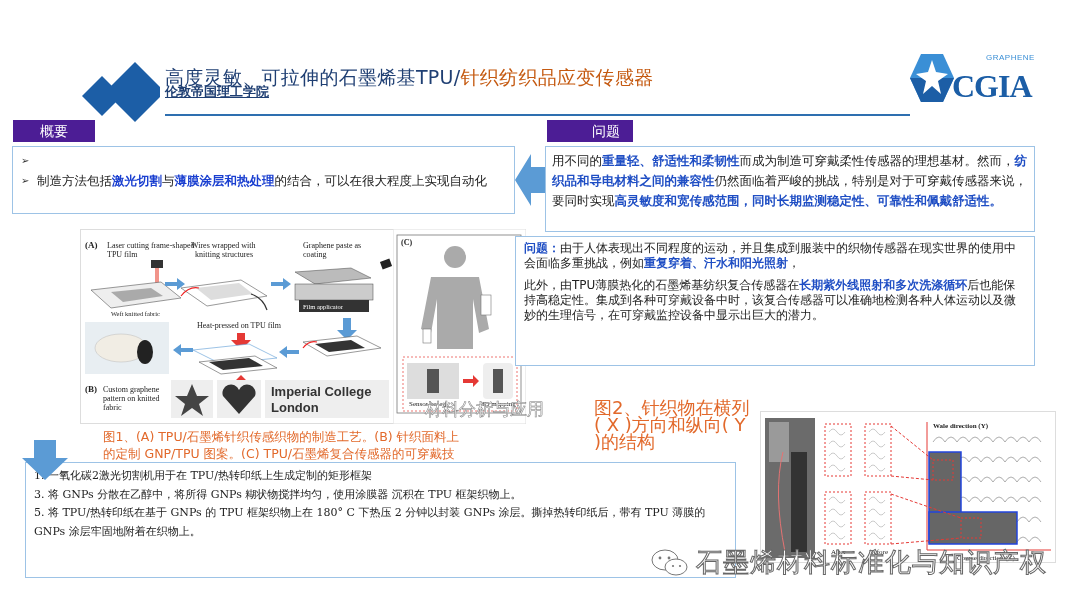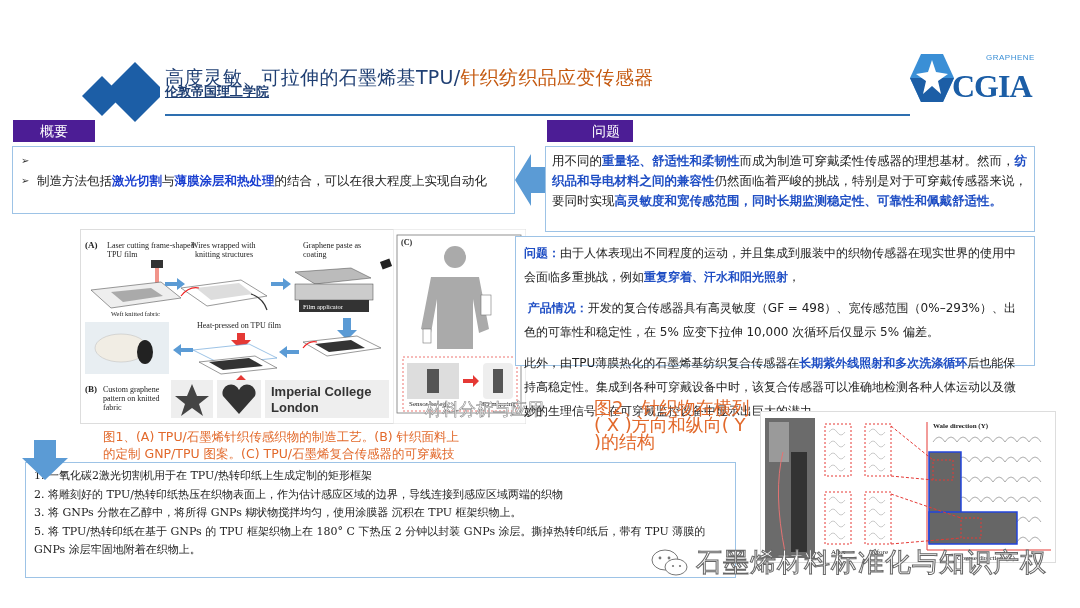--- a/index.html
+++ b/index.html
@@ -34,21 +34,21 @@
   .problem-box { left: 545px; top: 146px; width: 490px; height: 86px; padding: 4px 6px; font-size: 12.5px; line-height: 20px; }
 
   .arrow-left { left: 515px; top: 150px; width: 30px; height: 60px; }
 
   
   .fig1 { left: 80px; top: 229px; width: 337px; height: 195px; border: 1px solid #ddd; background: #fff; overflow: hidden; }
   .fig1 svg { display: block; }
   .fig1-caption { left: 103px; top: 428px; font-size: 12.5px; line-height: 17px; color: #e2692b; width: 360px; }
 
   
-  .detail-box { left: 515px; top: 236px; width: 520px; height: 130px; padding: 4px 8px; font-size: 12px; line-height: 24px; }
+  .detail-box { left: 515px; top: 236px; width: 520px; height: 130px; padding: 4px 8px; font-size: 12px; line-height: 15px; }
   .detail-box p { margin-bottom: 7px; }
   .detail-box .lbl { color: #1f4ec4; font-weight: bold; }
 
   
   .fig2-caption { left: 594px; top: 399px; font-size: 18px; line-height: 17px; color: #e2692b; width: 160px; }
   .fig2 { left: 760px; top: 411px; width: 296px; height: 152px; border: 1px solid #ddd; background: #fff; overflow: hidden; }
 
   
   .down-arrow { left: 22px; top: 440px; width: 46px; height: 40px; }
   .steps-box { left: 25px; top: 462px; width: 711px; height: 116px; padding: 4px 8px; font-family: "DejaVu Serif", "Liberation Serif", serif; font-size: 11px; line-height: 18.5px; color: #222; }
@@ -173,21 +173,20 @@
     <rect x="100" y="140" width="10" height="24" fill="#555"></rect>
     <text x="16" y="177">Sensor-based</text>
     <text x="88" y="177">3D mapping</text>
   </svg>
 </div>
 <div class="abs wm-small">材料分析与应用</div>
 <div class="abs fig1-caption">图1、(A) TPU/石墨烯针织传感织物的制造工艺。(B) 针织面料上的定制 GNP/TPU 图案。(C) TPU/石墨烯复合传感器的可穿戴技术</div>
 
 <div class="abs box detail-box">
   <p><span class="lbl">问题：</span><span>由于人体表现出不同程度的运动，并且集成到服装中的织物传感器在现实世界的使用中会面临多重挑战，例如</span><span class="hl-blue">重复穿着、汗水和阳光照射</span><span>，</span></p>
-  <p>&nbsp;<span class="lbl">产品情况：</span><span>开发的复合传感器具有高灵敏度（GF = 498）、宽传感范围（0%–293%）、出色的可靠性和稳定性，在 5% 应变下拉伸 10,000 次循环后仅显示 5% 偏差。</span></p>
   <p><span>此外，由TPU薄膜热化的石墨烯基纺织复合传感器在</span><span class="hl-blue">长期紫外线照射和多次洗涤循环</span><span>后也能保持高稳定性。集成到各种可穿戴设备中时，该复合传感器可以准确地检测各种人体运动以及微妙的生理信号，在可穿戴监控设备中显示出巨大的潜力。</span></p>
 </div>
 
 <div class="abs fig2-caption">图2、针织物在横列( X )方向和纵向( Y )的结构</div>
 <div class="abs fig2">
   <svg width="296" height="152" viewBox="0 0 296 152" font-family="Liberation Serif, serif" font-size="7" fill="#222">
     <rect x="4" y="6" width="50" height="140" fill="#6b6b6b"></rect>
     <rect x="8" y="10" width="20" height="40" fill="#9a9a9a"></rect>
     <rect x="30" y="40" width="16" height="100" fill="#333"></rect>
     <path d="M22,40 Q12,80 24,140" stroke="#e57373" fill="none" stroke-width="1"></path>
@@ -221,21 +220,20 @@
     <line x1="130" y1="14" x2="172" y2="48" stroke="#e53935" stroke-dasharray="3,2"></line>
     <line x1="130" y1="64" x2="172" y2="68" stroke="#e53935" stroke-dasharray="3,2"></line>
     <line x1="130" y1="82" x2="200" y2="106" stroke="#e53935" stroke-dasharray="3,2"></line>
     <line x1="130" y1="132" x2="200" y2="126" stroke="#e53935" stroke-dasharray="3,2"></line>
     <text x="196" y="148">Course direction (X)</text>
   </svg>
 </div>
 
 <div class="abs box steps-box">
   <div>1.   一氧化碳2激光切割机用于在 TPU/热转印纸上生成定制的矩形框架</div>
-  <div>2.    将雕刻好的 TPU/热转印纸热压在织物表面上，作为估计感应区域的边界，导线连接到感应区域两端的织物</div>
   <div>3. 将 GNPs 分散在乙醇中，将所得 GNPs 糊状物搅拌均匀，使用涂膜器 沉积在 TPU 框架织物上。</div>
   <div>5. 将 TPU/热转印纸在基于 GNPs 的 TPU 框架织物上在 180° C 下热压 2 分钟以封装 GNPs 涂层。撕掉热转印纸后，带有 TPU 薄膜的 GNPs 涂层牢固地附着在织物上。</div>
 </div>
 <svg class="abs down-arrow" viewBox="0 0 46 40">
   <polygon points="12,0 34,0 34,18 46,18 23,40 0,18 12,18" fill="#5b9bd5"></polygon>
 </svg>
 
 <div class="abs watermark">
   <svg class="wechat" viewBox="0 0 40 32">
     <ellipse cx="15" cy="13" rx="13" ry="10" fill="#fff" stroke="#777" stroke-width="1"></ellipse>

